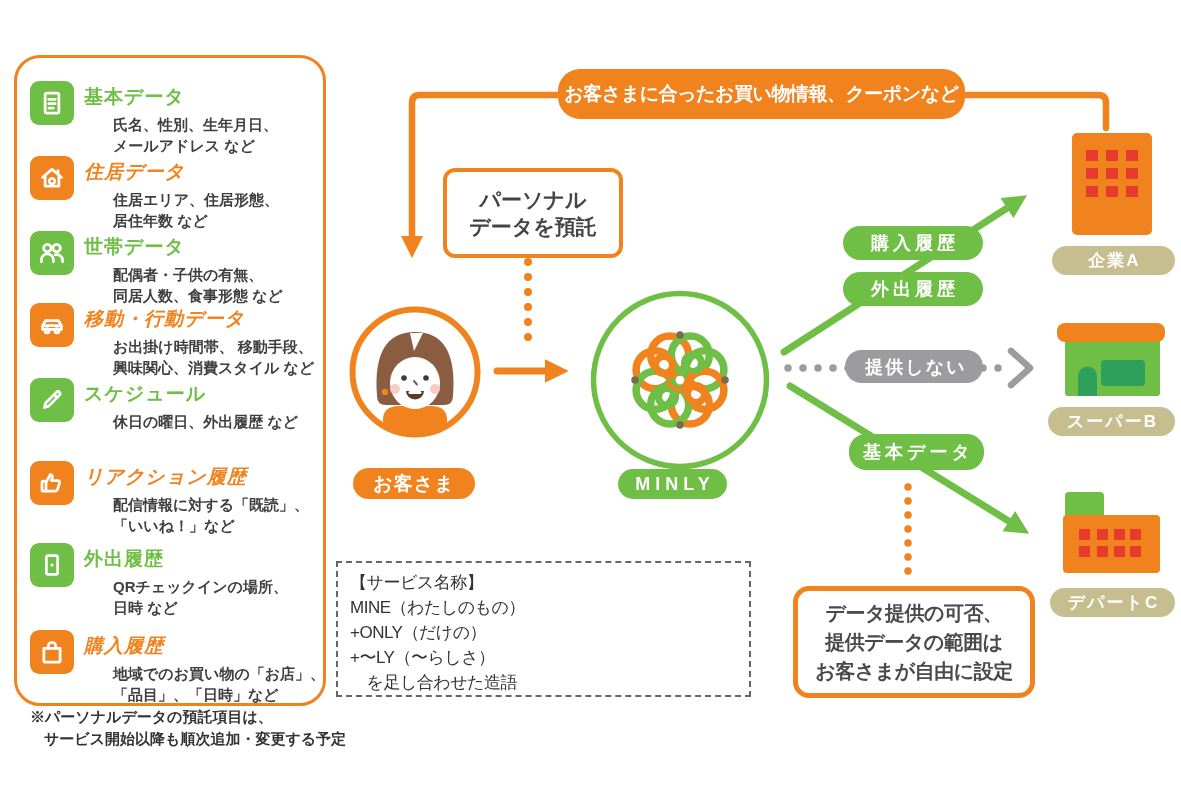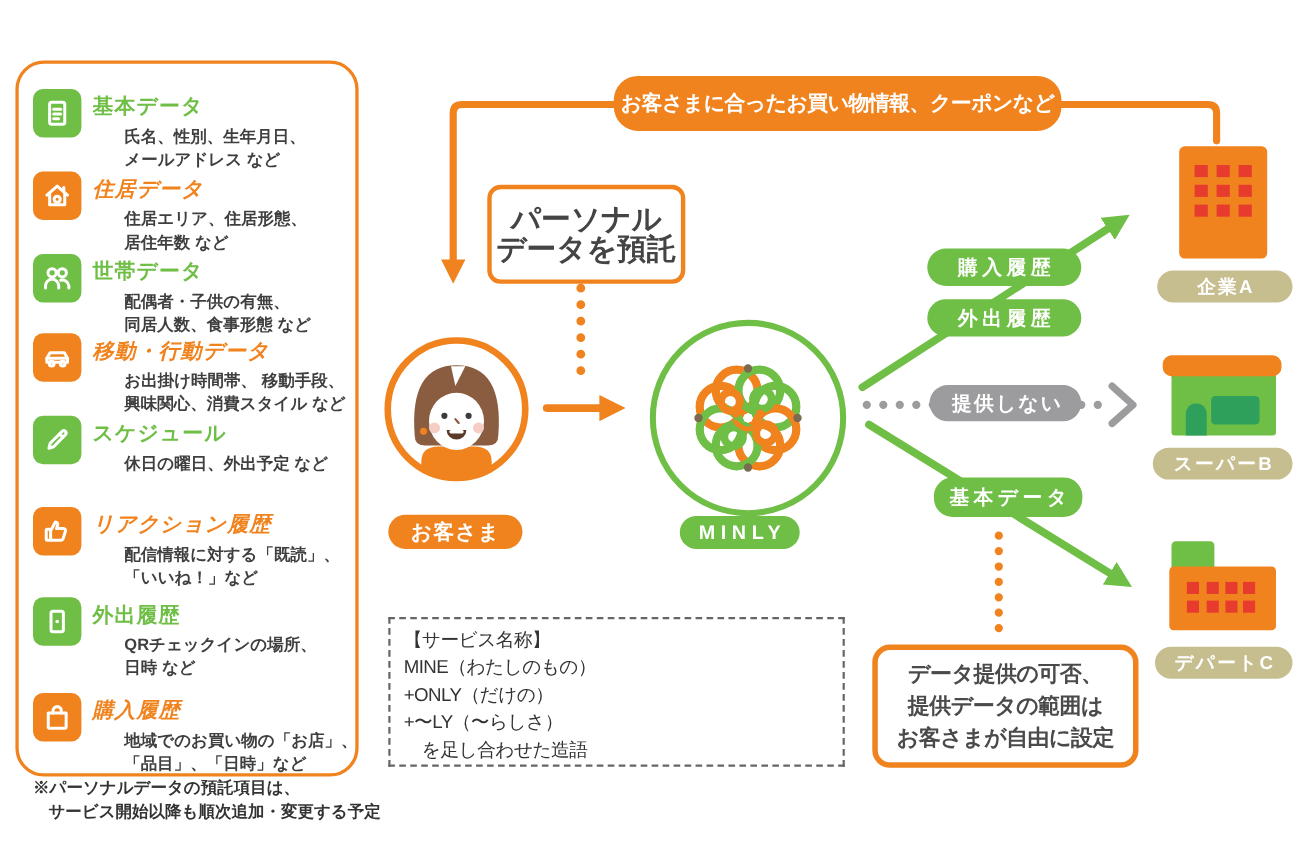--- a/index.html
+++ b/index.html
@@ -21,37 +21,37 @@
   .footnote .fn2{padding-left:14px;}
 
   
   .pill{display:flex;align-items:center;justify-content:center;color:#fff;font-weight:bold;border-radius:20px;white-space:nowrap;}
   .pill-orange{background:#F0831E;} .pill-green{background:#6FBE45;}
   .pill-gray{background:#9C9C9E;} .pill-tan{background:#C7BE90;}
 
   .banner{left:558px;top:69px;width:407px;height:50px;border-radius:22px;font-size:19px;letter-spacing:-0.5px;}
   .deposit{left:443px;top:168px;width:172px;height:82px;border:4.5px solid #F0831E;border-radius:12px;background:#fff;
            display:flex;align-items:center;justify-content:center;text-align:center;
-           font-size:27px;font-weight:600;color:#444;line-height:27px;white-space:pre-line;}
+           font-size:21px;font-weight:600;color:#444;line-height:27px;white-space:pre-line;}
   .cust-label{left:353px;top:468px;width:122px;height:31px;font-size:19px;letter-spacing:1px;border-radius:16px;}
   .minly-label{left:618px;top:469px;width:104px;height:30px;font-size:18px;letter-spacing:5px;padding-left:5px;border-radius:15px;}
 
   .fp{height:34px;font-size:18px;letter-spacing:4px;padding-left:4px;border-radius:17px;}
   .fp-purchase{left:843px;top:226px;width:136px;}
   .fp-outing{left:843px;top:272px;width:136px;}
   .fp-none{left:845px;top:350px;width:134px;height:33px;letter-spacing:2px;}
   .fp-basic{left:849px;top:434px;width:131px;height:36px;}
 
   .recip{height:29px;font-size:17px;letter-spacing:2px;padding-left:2px;border-radius:15px;}
   .recip-a{left:1052px;top:246px;width:121px;}
   .recip-b{left:1048px;top:407px;width:125px;}
   .recip-c{left:1050px;top:588px;width:123px;}
 
   
-  .naming{left:353px;top:561px;width:415px;height:136px;border:2px dashed #666;display:flex;background:#fff;box-sizing:border-box;}
+  .naming{left:336px;top:561px;width:415px;height:136px;border:2px dashed #666;display:flex;background:#fff;box-sizing:border-box;align-items:center;}
   .naming .col{padding:6px 0 0 12px;font-size:17px;color:#333;line-height:25px;letter-spacing:-0.5px;white-space:pre;}
   .naming .col-left{width:200px;box-sizing:border-box;}
   .naming .col-right{flex:1;border-left:2px dashed #666;font-size:16.5px;padding-left:10px;}
   .settings{left:793px;top:586px;width:242px;height:112px;border:5px solid #F0831E;border-radius:16px;background:#fff;
             display:flex;align-items:center;justify-content:center;text-align:center;box-sizing:border-box;
             font-size:20px;font-weight:600;color:#4A4A4A;line-height:29px;white-space:pre-line;letter-spacing:-0.5px;}
 </style>
 </head>
 <body>
 
@@ -152,21 +152,21 @@
 
     <div class="sb-item" style="top:320px">
       <div class="icon-tile tile-green">
         <svg width="30" height="30" viewBox="0 0 24 24" fill="none" stroke="#fff" stroke-width="2.2" stroke-linecap="round" stroke-linejoin="round">
           <path d="M6 18 L6.9 14.4 L15.6 5.7 a1.7 1.7 0 0 1 2.4 2.4 L9.4 16.9 Z"></path>
             <line x1="13.7" y1="7.6" x2="16.1" y2="10"></line>
         </svg>
       </div>
       <div>
           <div class="sb-title t-green">スケジュール</div>
-      <div class="sb-desc">休日の曜日、外出予定 など</div>
+      <div class="sb-desc">休日の曜日、外出履歴 など</div>
         </div>
     </div>
 
     <div class="sb-item" style="top:403px">
       <div class="icon-tile tile-orange">
         <svg width="30" height="30" viewBox="0 0 24 24" fill="none" stroke="#fff" stroke-width="2.2" stroke-linecap="round" stroke-linejoin="round">
           <path d="M7.5 11 L10.7 5.2 a1.8 1.8 0 0 1 1.6 2.5 L11.5 10 H16.6 a1.5 1.5 0 0 1 1.4 2 l-1.6 5.1 a2 2 0 0 1-1.9 1.4 H7.5"></path>
             <rect x="4" y="10.5" width="3.2" height="8" rx="1"></rect>
         </svg>
       </div>

